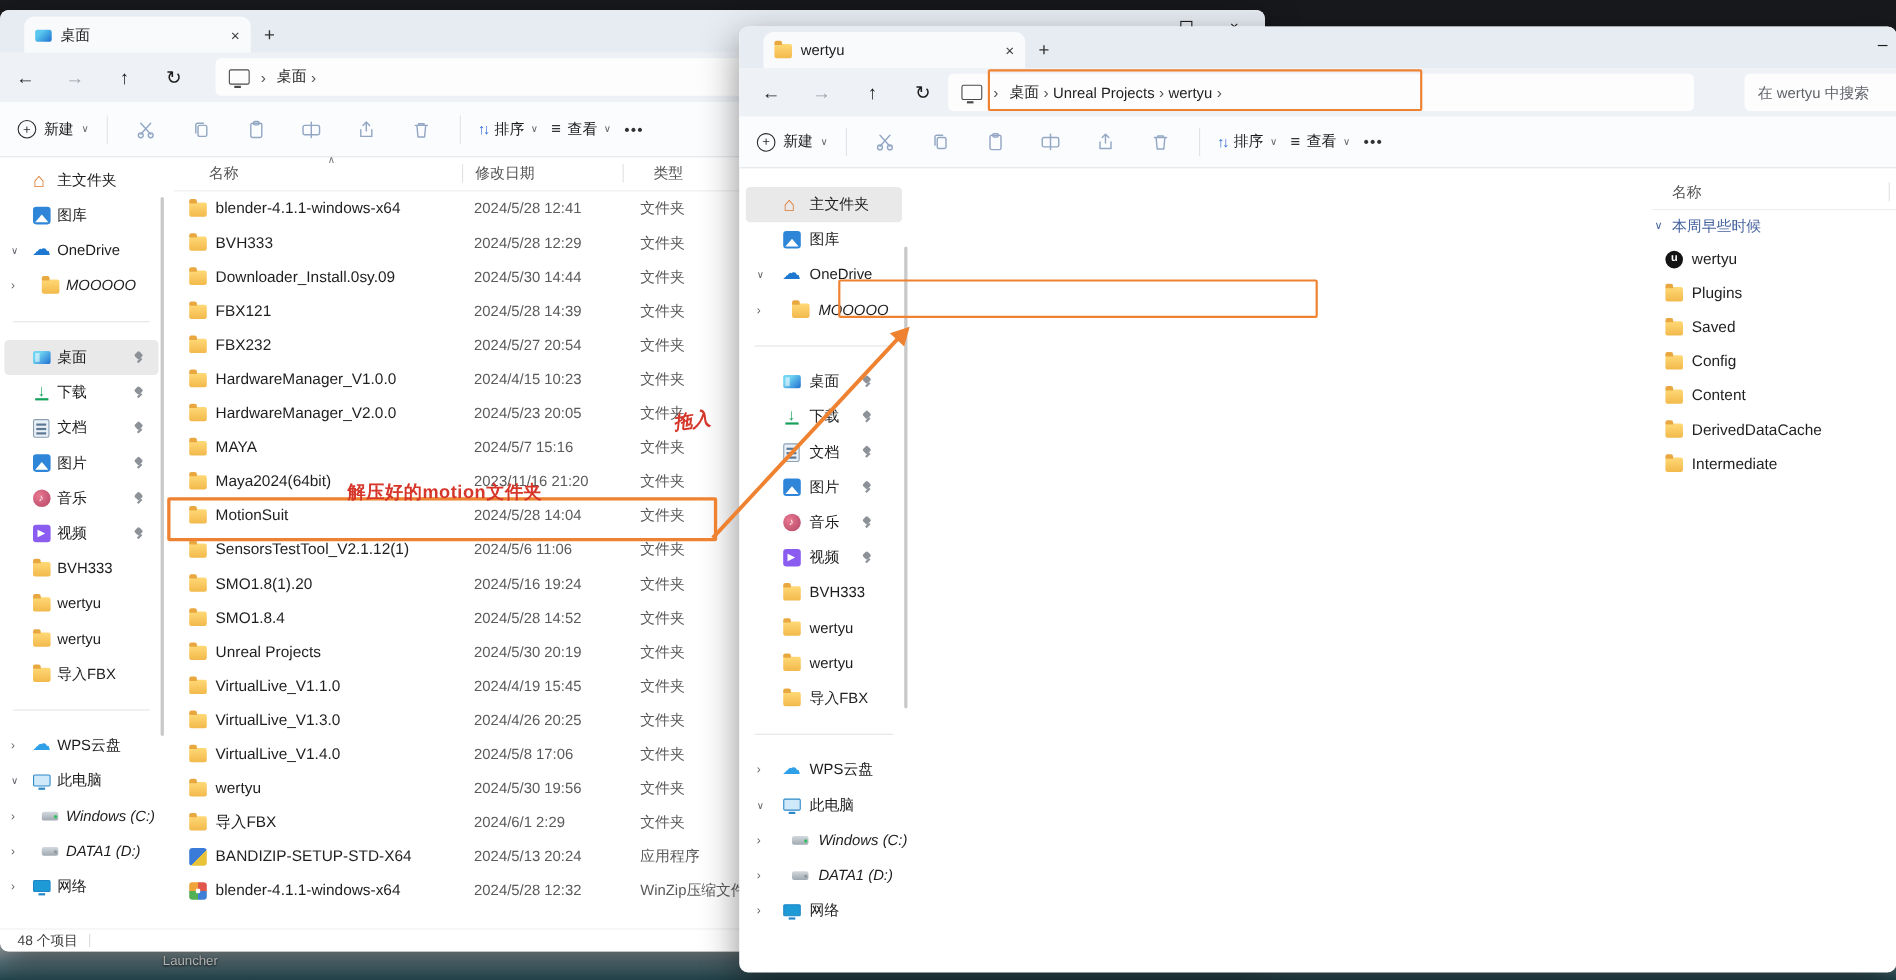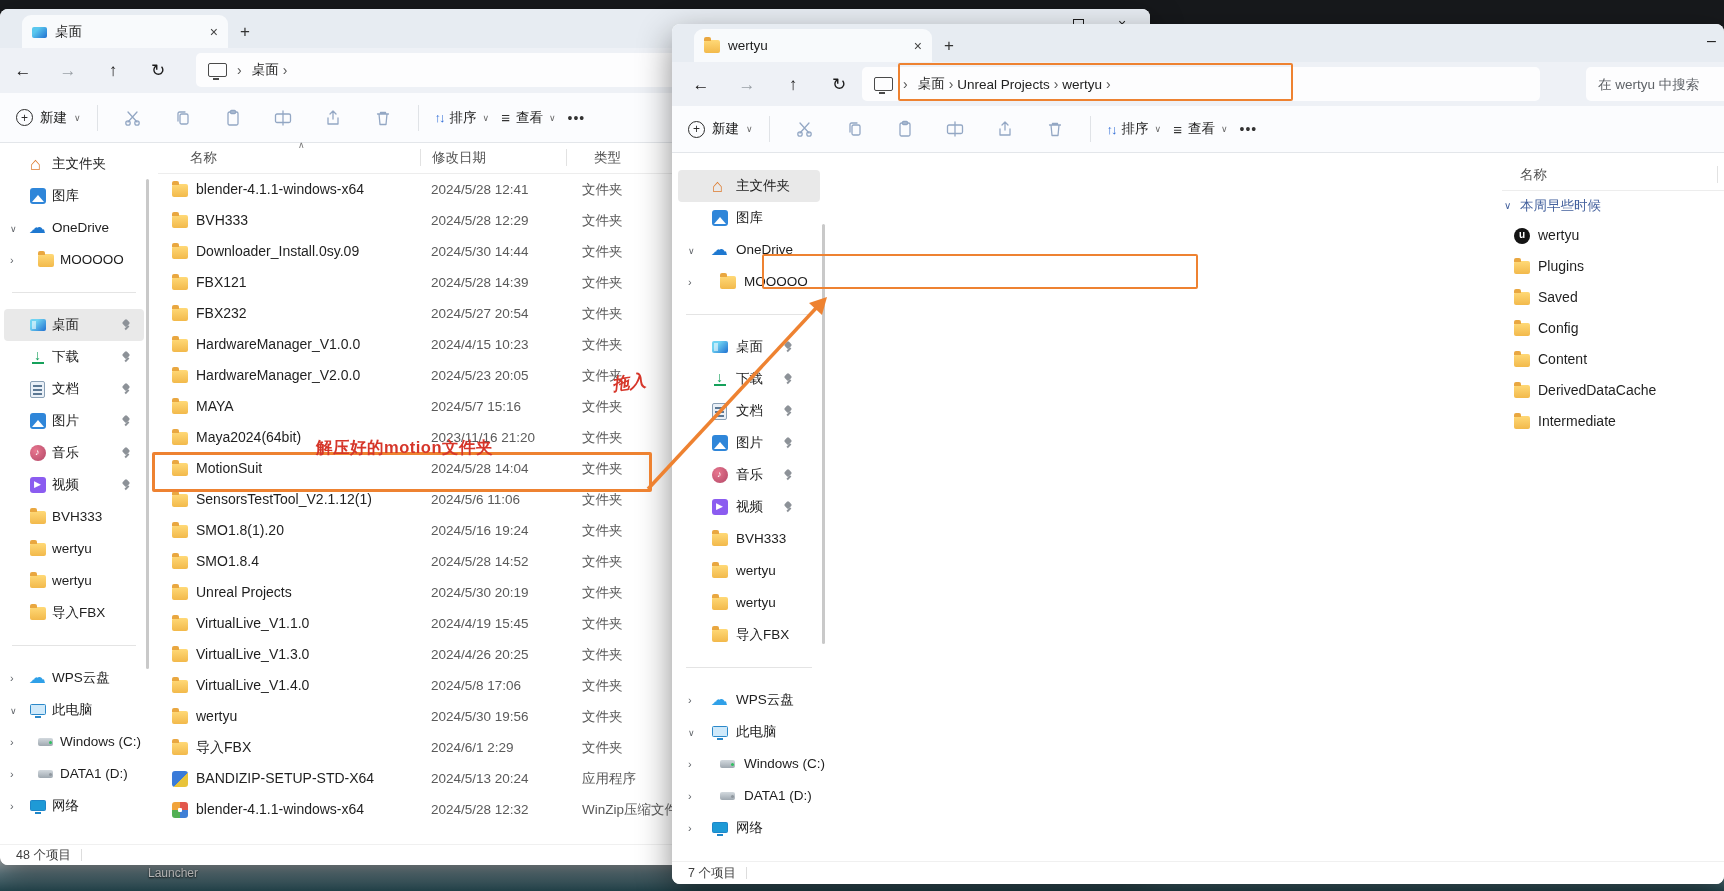--- a/index.html
+++ b/index.html
@@ -76,21 +76,21 @@
   .sb-item.selected{background:#e9e9e9;}
   .sb-item .exp{position:absolute;top:0;line-height:32px;font-size:11px;color:#5f6368;display:none;}
   .sb-item.exp-closed .exp::before{content:"›";}
   .sb-item.exp-open .exp::before{content:"∨";font-size:9px;}
   .sb-item.exp-closed .exp,.sb-item.exp-open .exp{display:block;}
   .bg-win .exp{left:6px;} .fg-win .exp{left:10px;}
   .sb-item .ic{position:absolute;top:8px;}
   .bg-win .sb-item .ic{left:26px;} .fg-win .sb-item .ic{left:34px;}
   .sb-item .lbl{position:absolute;top:0;line-height:32px;white-space:nowrap;}
   .bg-win .sb-item .lbl{left:48px;} .fg-win .sb-item .lbl{left:58px;}
-  .sb-item.depth1 .ic{margin-left:8px;} .sb-item.depth1 .lbl{margin-left:8px;}
+  .sb-item.depth1 .ic{margin-left:8px;} .sb-item.depth1 .lbl{margin-left:8px;font-style:italic;}
   .sb-item .pin{position:absolute;top:11px;display:none;width:10px;height:10px;}
   .bg-win .sb-item .pin{right:12px;} .fg-win .sb-item .pin{right:26px;}
   .sb-item.pinned .pin{display:block;}
   .pin::before{content:"";position:absolute;left:1px;top:0;width:6px;height:6px;background:#8d9298;
                border-radius:1.5px;transform:rotate(45deg);}
   .pin::after{content:"";position:absolute;left:4px;top:5px;width:1.5px;height:5px;background:#8d9298;
               transform:rotate(45deg);}
   .sb-item.divider{height:33px;border-radius:0;}
   .sb-item.divider::after{content:"";position:absolute;left:8px;right:8px;top:16px;height:1px;background:#e4e4e4;}
   .sb-scroll{position:absolute;width:3px;border-radius:2px;background:#c9c9c9;z-index:1;}
@@ -896,24 +896,20 @@
 
           <div class="row">
             <span class="ic ic-folder"></span>
             <span class="cell name">Intermediate</span>
 
             <span class="cell size"></span>
           </div>
         </div>
     </div>
 
-    <div class="status">
-      <span>7 个项目</span>
-      <span class="stsep"></span>
-    </div>
   </div>
 
   <div class="anno anno-rect" id="rectA"></div>
   <div class="anno anno-rect" id="rectB"></div>
   <div class="anno anno-rect" id="rectC"></div>
   <svg class="anno" id="arrowSvg">
     <line x1="648" y1="489" x2="818" y2="306" stroke="#ee8231" stroke-width="3.5"></line>
     <polygon points="827,297 822,315 809,303" fill="#ee8231"></polygon>
   </svg>
   <div class="anno anno-note" id="noteMotion">解压好的motion文件夹</div>

